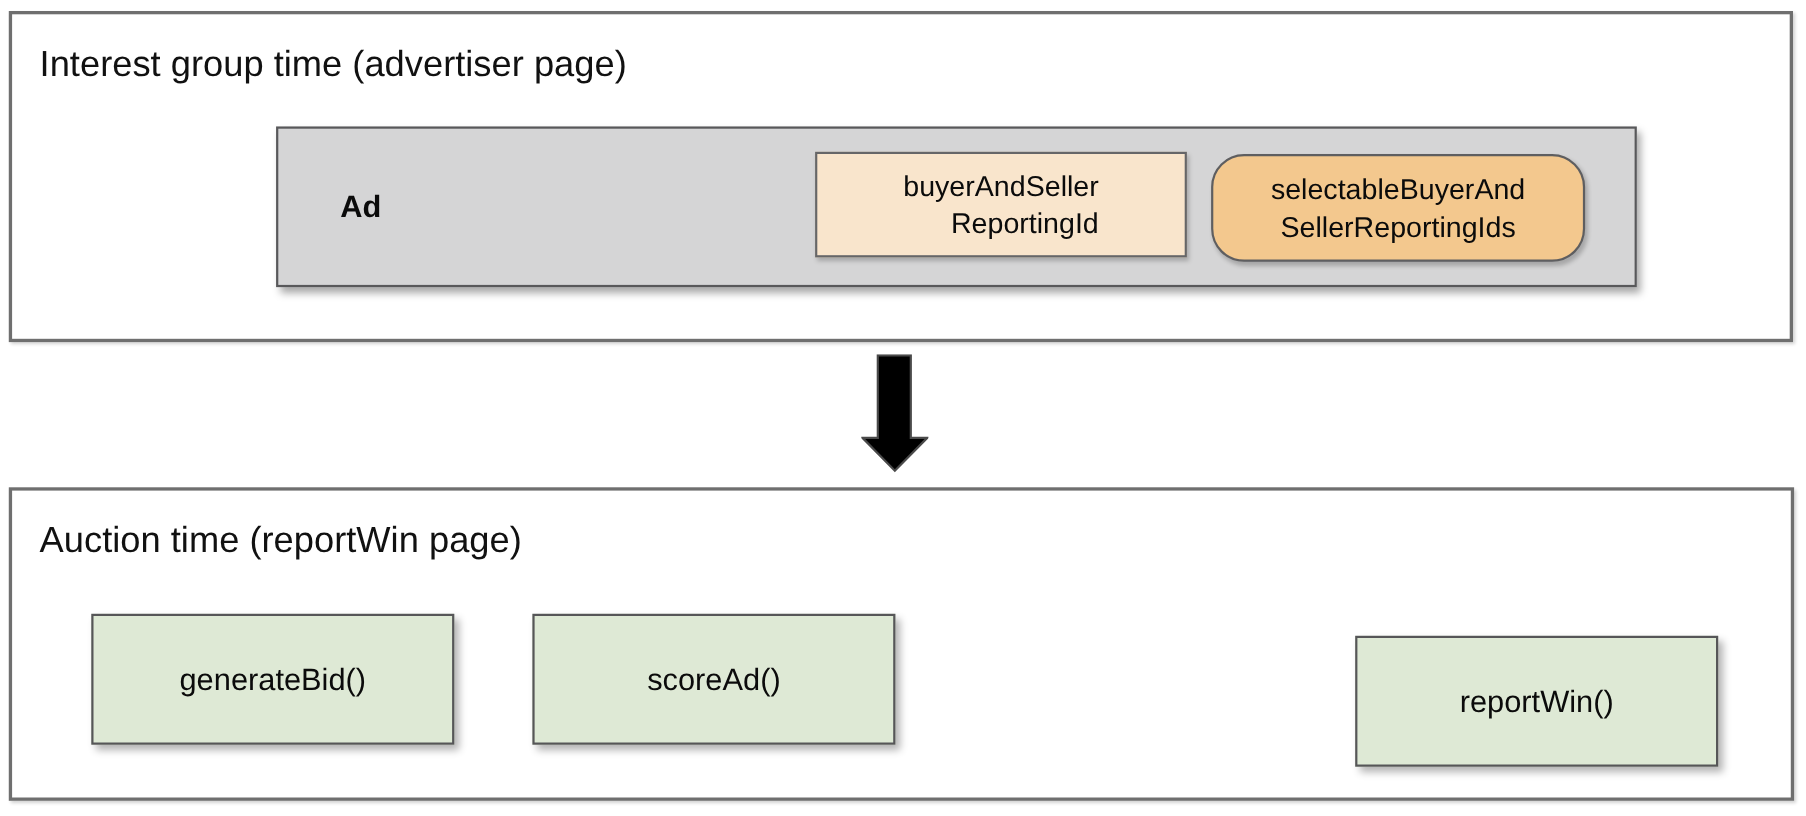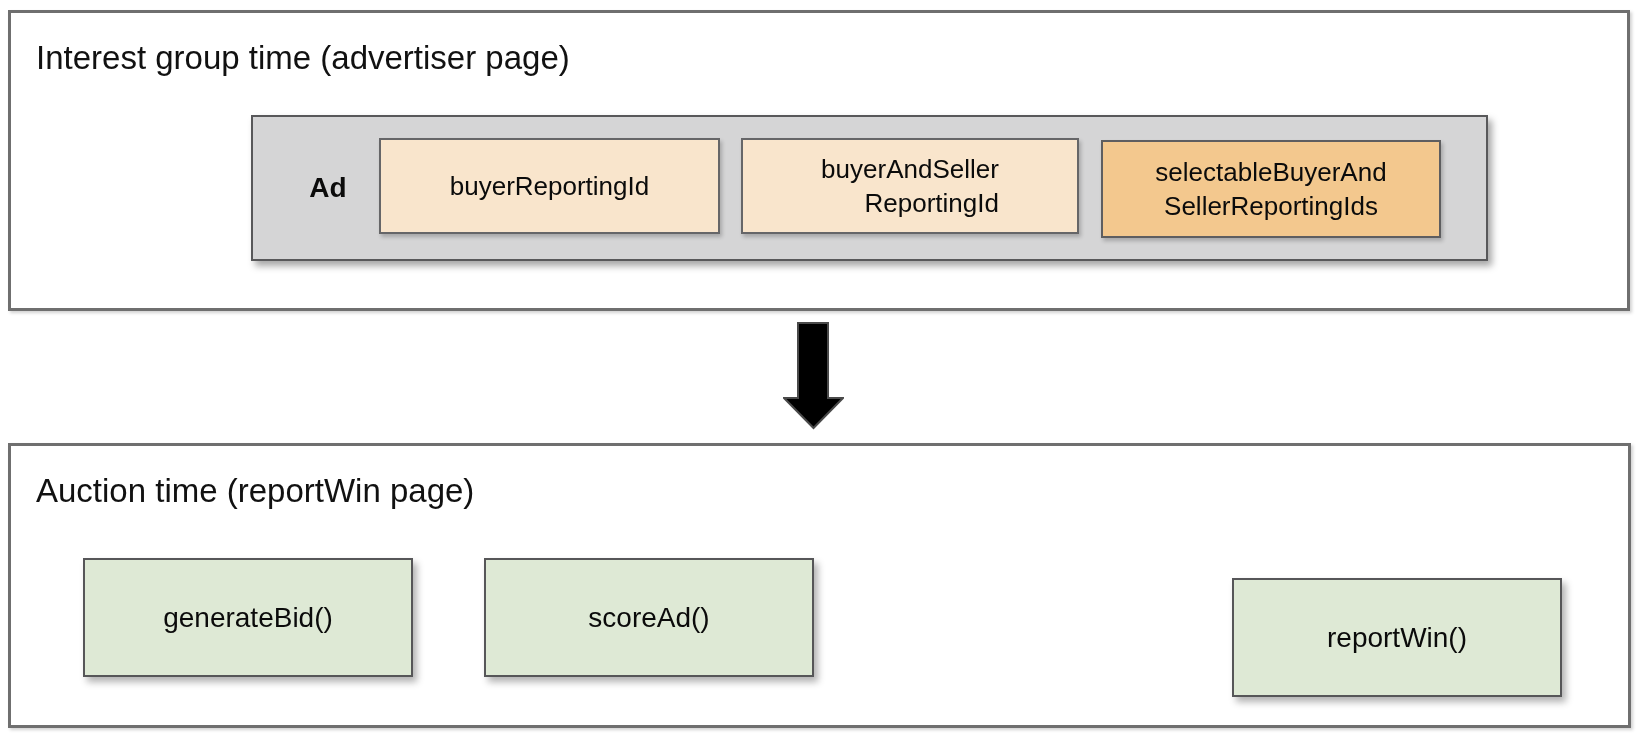--- a/index.html
+++ b/index.html
@@ -66,21 +66,21 @@
     line-height: 34px;
     white-space: pre-line;
     border: 2px solid #666668;
     box-shadow: 2px 3px 4px rgba(0,0,0,0.22);
     color: #0b0b0b;
   }
   .id-box.peach  { background: #f9e5cc; }
   .id-box.orange { background: #f3c88e; border-color: #5e5e60; }
   .id-box.b1 { left: 126px; top: 21px; width: 341px; height: 96px; }
   .id-box.b2 { left: 488px; top: 21px; width: 338px; height: 96px; text-align: right; }
-  .id-box.b3 { left: 848px; top: 23px; width: 340px; height: 98px; }
+  .id-box.b3 { left: 848px; top: 23px; width: 340px; height: 98px; border-radius: 30px; }
   .down-arrow {
     position: absolute;
     left: 783px;
     top: 322px;
     width: 61px;
     height: 108px;
   }
   .fn-box {
     position: absolute;
     top: 112px;            
@@ -105,21 +105,20 @@
 <body>
 
 <div class="canvas">
 
   <div class="outer-box top">
     <div class="section-title">Interest group time (advertiser page)</div>
 
     <div class="ad-container">
       <div class="ad-label">Ad</div>
 
-      <div class="id-box peach b1">buyerReportingId</div>
 
       <div class="id-box peach b2">buyerAndSeller
 ReportingId</div>
 
       <div class="id-box orange b3">selectableBuyerAnd
 SellerReportingIds</div>
     </div>
   </div>
 
   <svg class="down-arrow" viewBox="0 0 61 108" xmlns="http://www.w3.org/2000/svg">

